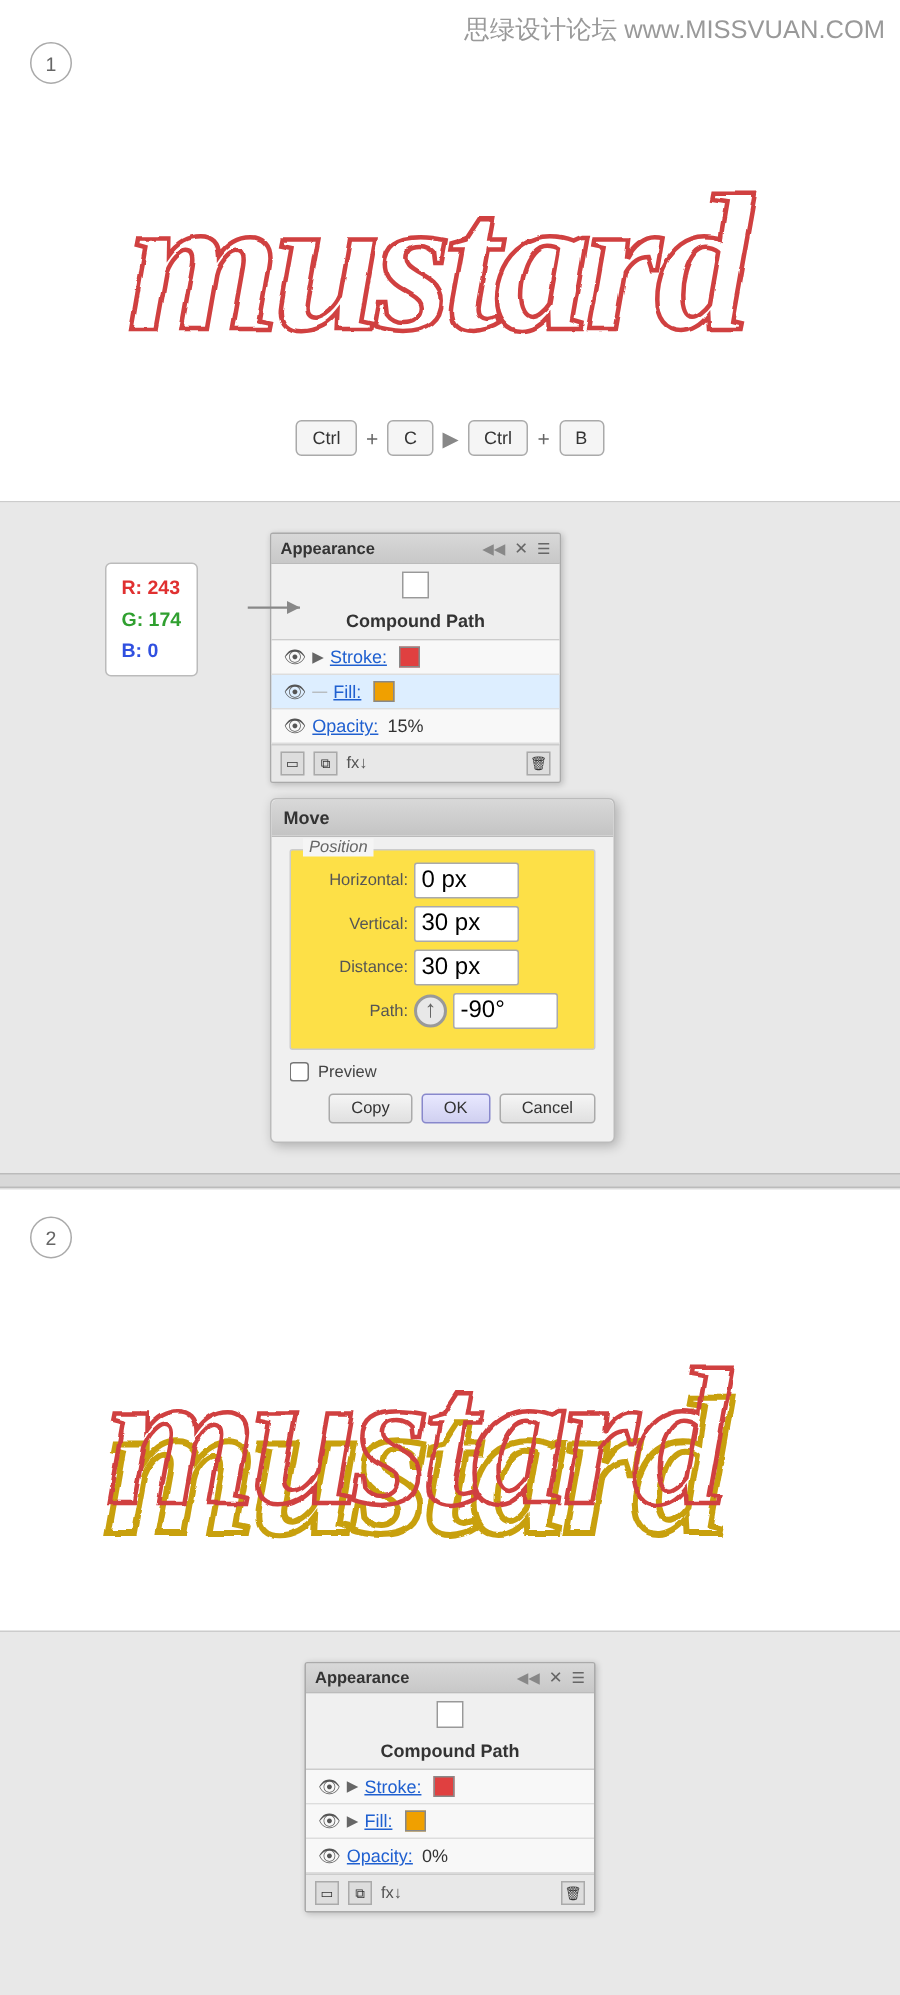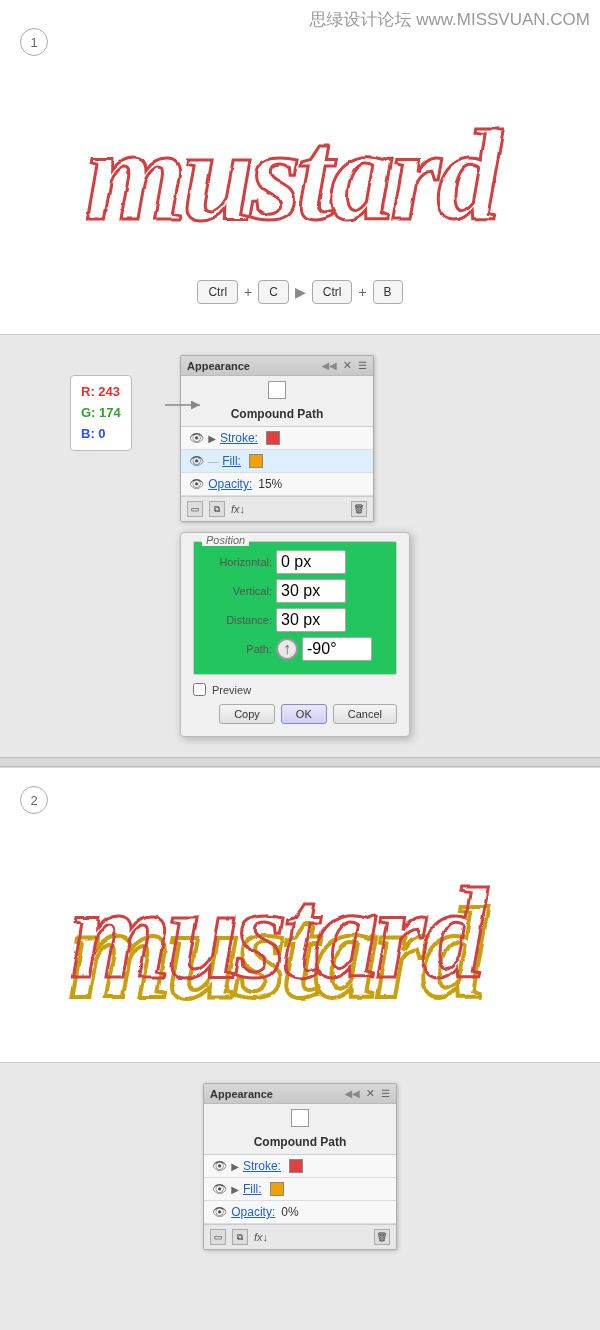--- a/index.html
+++ b/index.html
@@ -202,21 +202,20 @@
       width: 16px; height: 16px;
       border: 1px solid #aaa;
       background: #ddd;
       display: flex; align-items: center; justify-content: center;
       font-size: 9px;
     }
 
     .fx-label {
       font-size: 11px;
       color: #555;
-      font-style: italic;
     }
 
     
     .move-dialog {
       background: #f0f0f0;
       border: 1px solid #bbb;
       border-radius: 4px;
       width: 230px;
       box-shadow: 2px 2px 8px rgba(0,0,0,0.25);
     }
@@ -233,21 +232,21 @@
 
     .dialog-body {
       padding: 8px 12px;
     }
 
     .dialog-group {
       border: 1px solid #ccc;
       border-radius: 2px;
       padding: 8px 10px;
       margin-bottom: 8px;
-      background: #22c55e;
+      background: #fde047;
       position: relative;
     }
 
     .dialog-group-title {
       position: absolute;
       top: -8px;
       left: 8px;
       background: #f5f5f5;
       padding: 0 4px;
       font-size: 11px;
@@ -489,20 +488,21 @@
           <div class="panel-footer">
             <div class="panel-footer-icon">▭</div>
             <div class="panel-footer-icon">⧉</div>
             <div class="fx-label">fx↓</div>
             <div style="flex:1;"></div>
             <div class="panel-footer-icon">🗑</div>
           </div>
         </div>
 
         <div class="move-dialog">
+          <div class="dialog-titlebar">Move</div>
           <div class="dialog-body">
 
             <div class="dialog-group">
               <span class="dialog-group-title">Position</span>
 
               <div class="dialog-row">
                 <span class="dialog-label">Horizontal:</span>
                 <input class="dialog-input" type="text" value="0 px" style="">
               </div>
 

